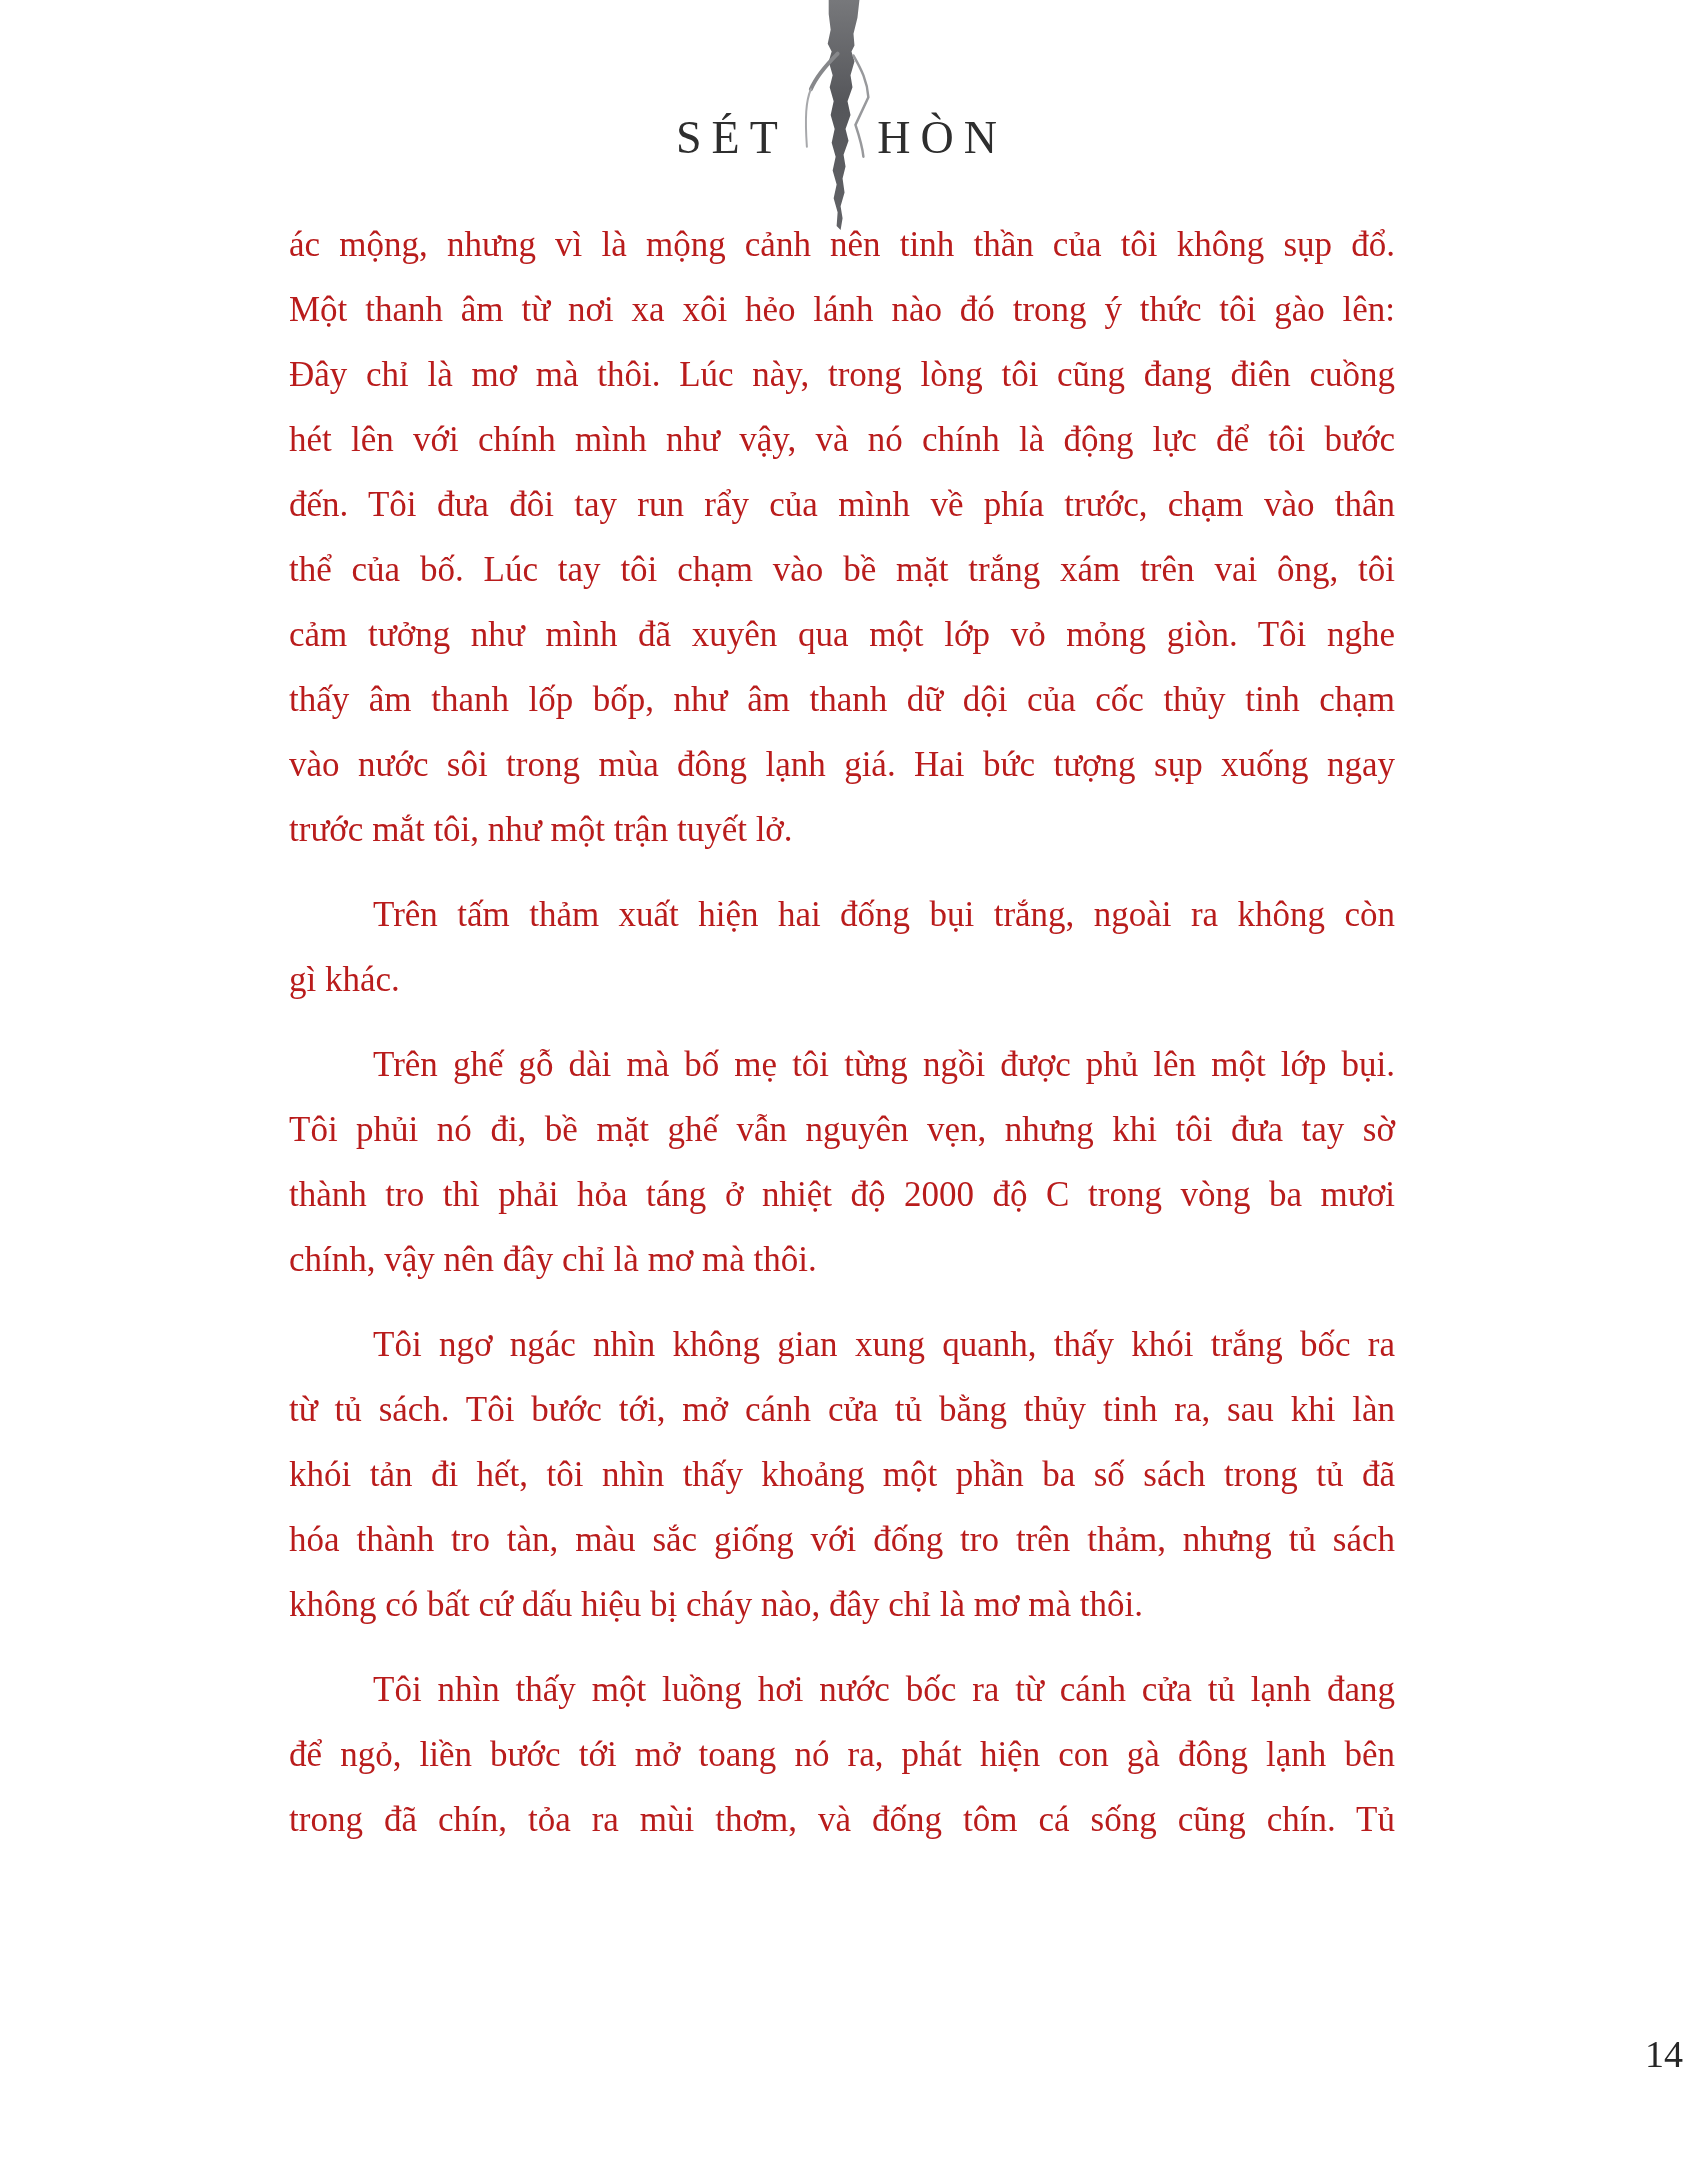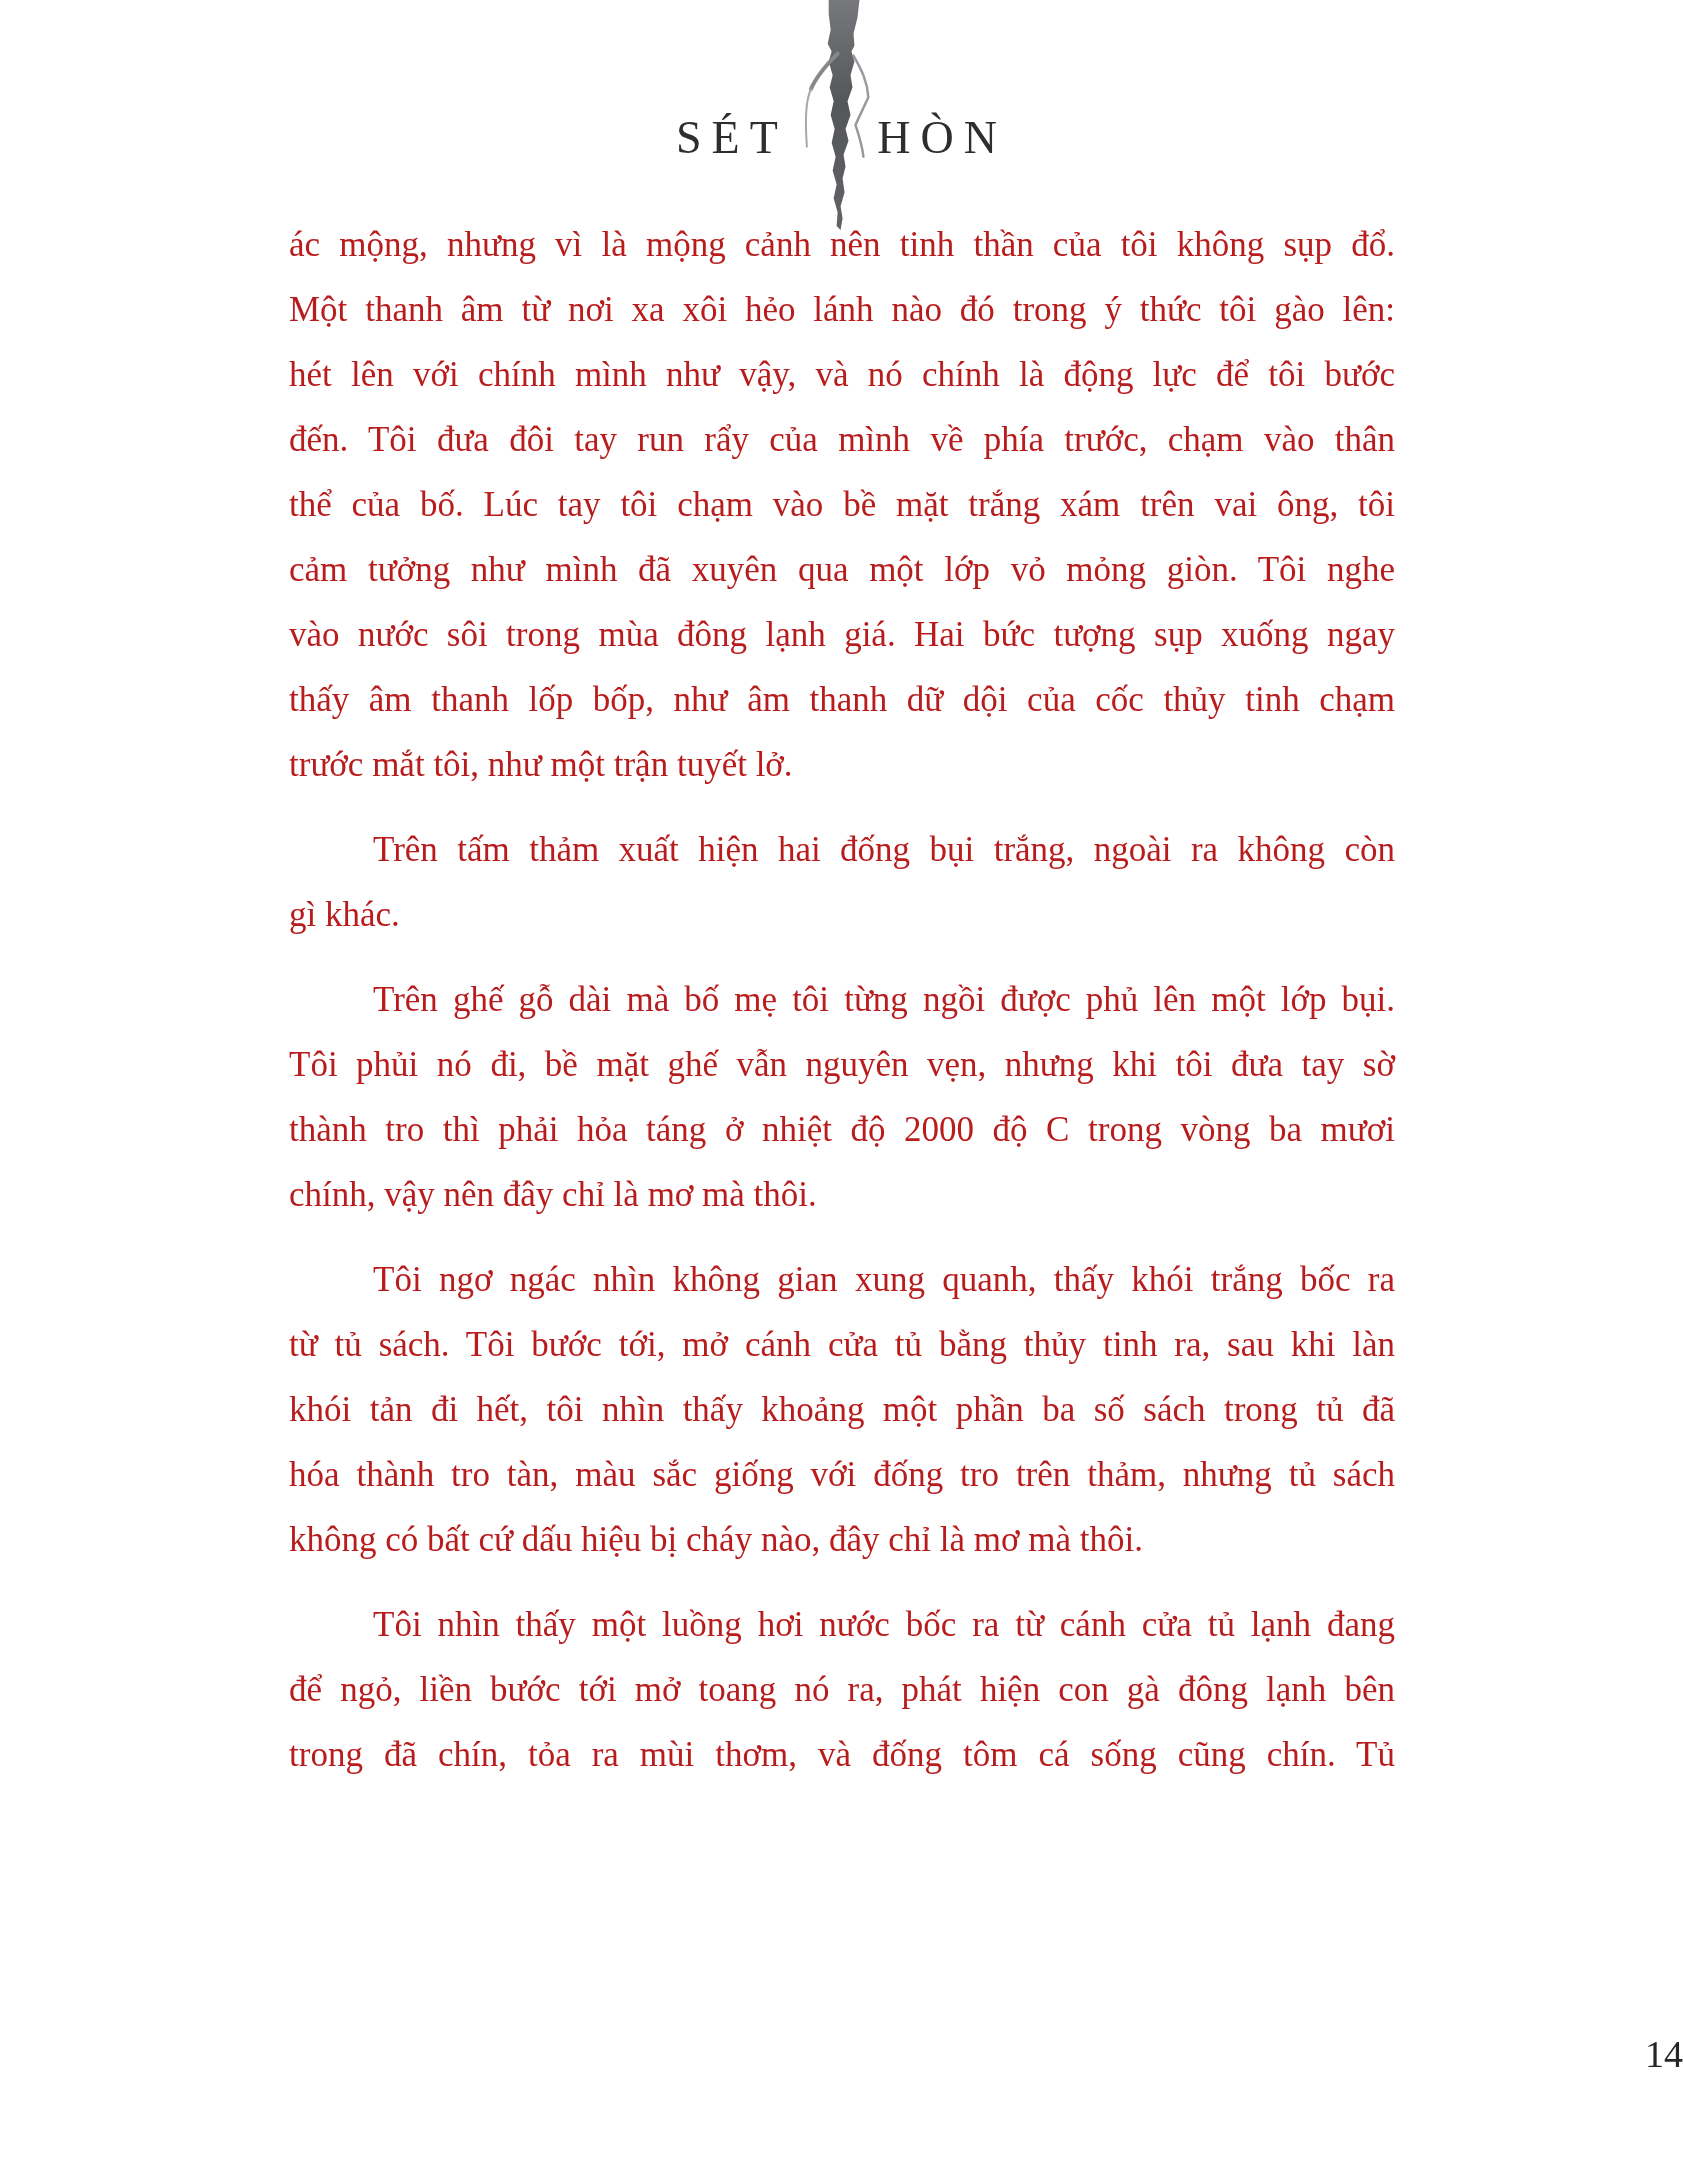--- a/index.html
+++ b/index.html
@@ -83,26 +83,27 @@
 
   <header class="chapter-header" style="color: rgb(46, 46, 46);">
     <span class="chapter-title-part title-left">SÉT</span>
     <span class="chapter-title-part title-right">HÒN</span>
   </header>
 
   <main class="body-text" id="bodyText" style="color: #b91c1c;">
       <div class="paragraph">
         <div class="line">ác mộng, nhưng vì là mộng cảnh nên tinh thần của tôi không sụp đổ.</div>
         <div class="line">Một thanh âm từ nơi xa xôi hẻo lánh nào đó trong ý thức tôi gào lên:</div>
+        <div class="line">Đây chỉ là mơ mà thôi. Lúc này, trong lòng tôi cũng đang điên cuồng</div>
         <div class="line">hét lên với chính mình như vậy, và nó chính là động lực để tôi bước</div>
         <div class="line">đến. Tôi đưa đôi tay run rẩy của mình về phía trước, chạm vào thân</div>
         <div class="line">thể của bố. Lúc tay tôi chạm vào bề mặt trắng xám trên vai ông, tôi</div>
         <div class="line">cảm tưởng như mình đã xuyên qua một lớp vỏ mỏng giòn. Tôi nghe</div>
+        <div class="line">thấy âm thanh lốp bốp, như âm thanh dữ dội của cốc thủy tinh chạm</div>
         <div class="line">vào nước sôi trong mùa đông lạnh giá. Hai bức tượng sụp xuống ngay</div>
-        <div class="line">thấy âm thanh lốp bốp, như âm thanh dữ dội của cốc thủy tinh chạm</div>
         <div class="line last">trước mắt tôi, như một trận tuyết lở.</div>
       </div>
       <div class="paragraph">
         <div class="line first-indent">Trên tấm thảm xuất hiện hai đống bụi trắng, ngoài ra không còn</div>
         <div class="line last">gì khác.</div>
       </div>
       <div class="paragraph">
         <div class="line first-indent">Trên ghế gỗ dài mà bố mẹ tôi từng ngồi được phủ lên một lớp bụi.</div>
         <div class="line">Tôi phủi nó đi, bề mặt ghế vẫn nguyên vẹn, nhưng khi tôi đưa tay sờ</div>
         <div class="line">thành tro thì phải hỏa táng ở nhiệt độ 2000 độ C trong vòng ba mươi</div>

